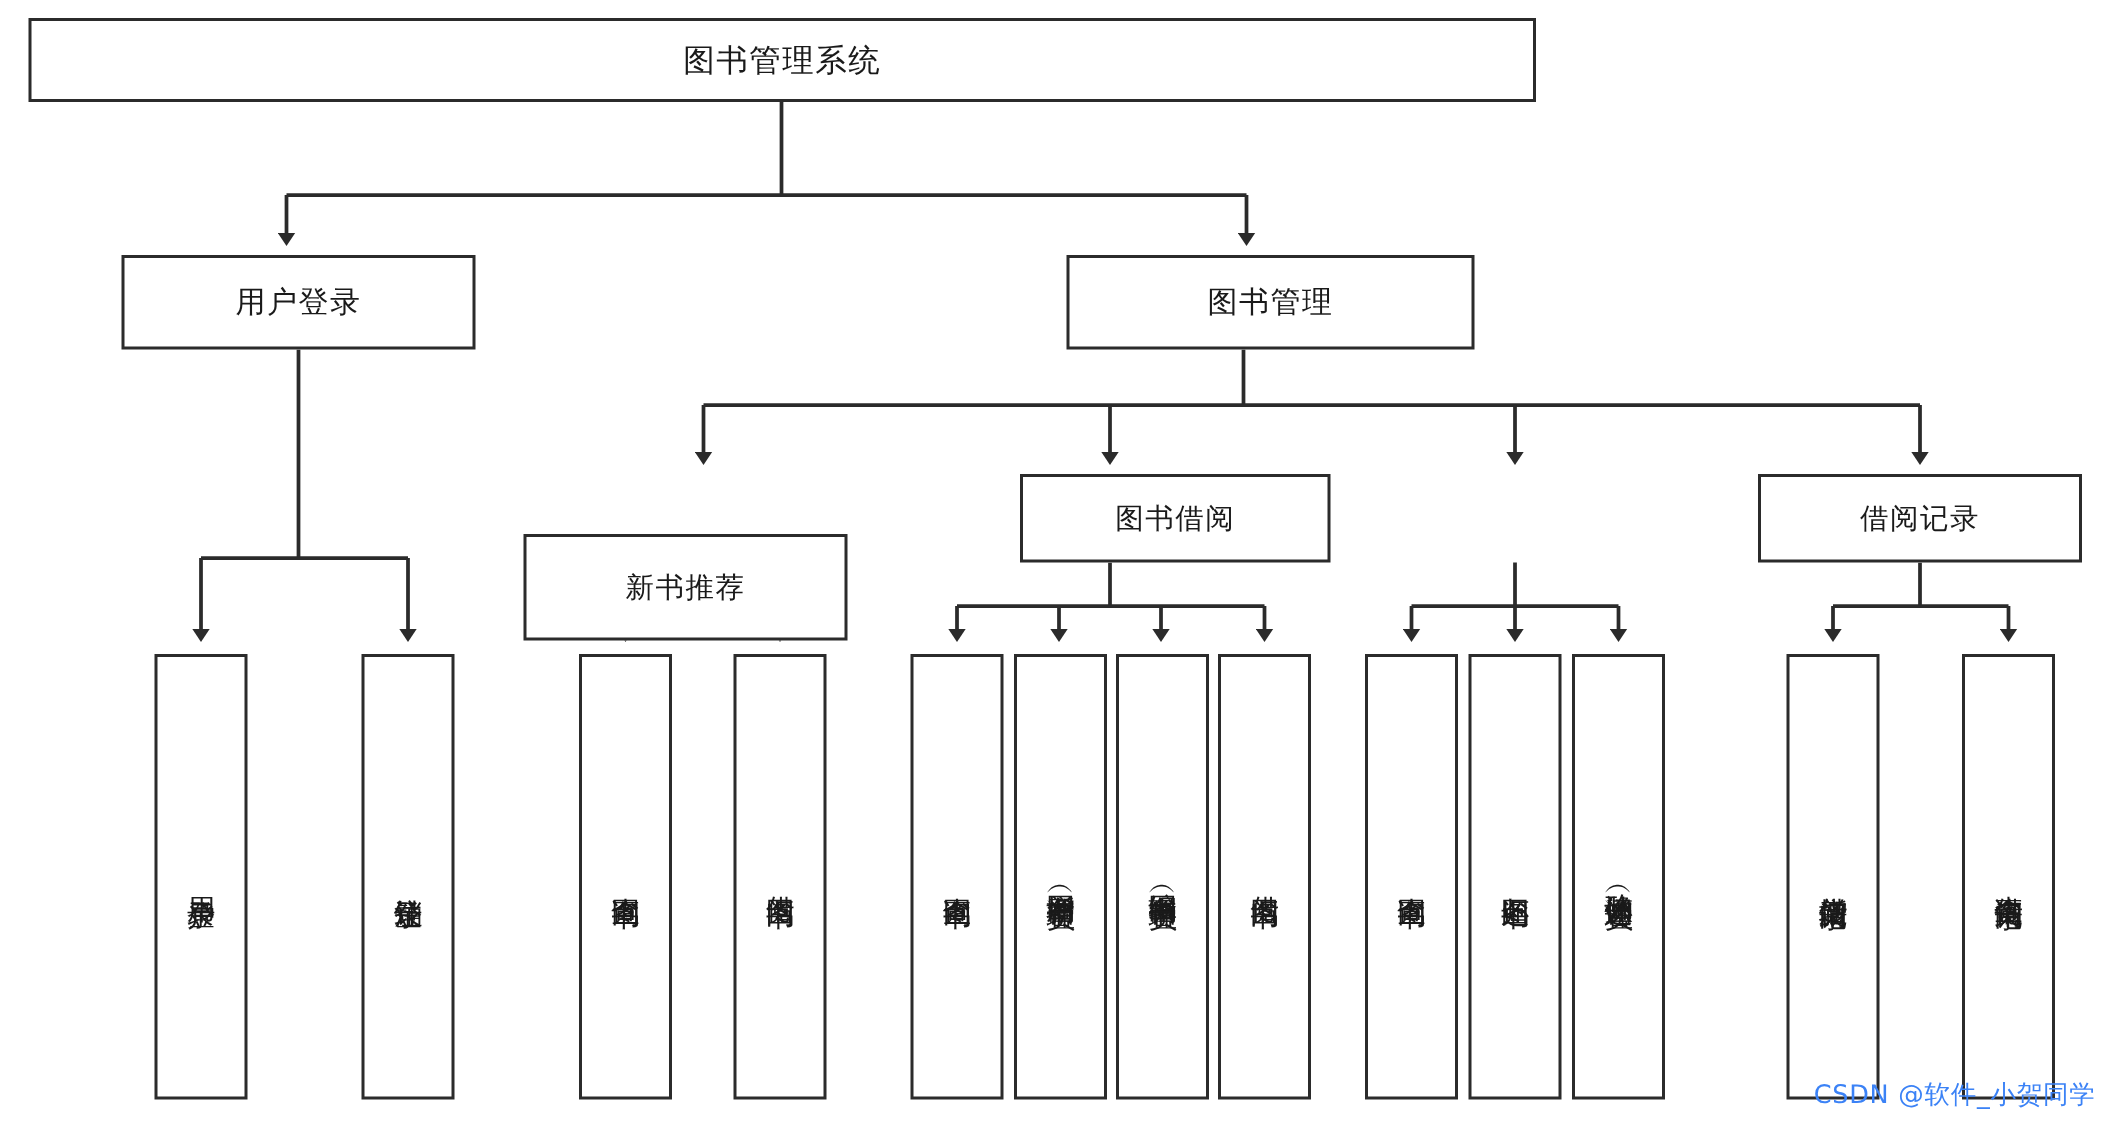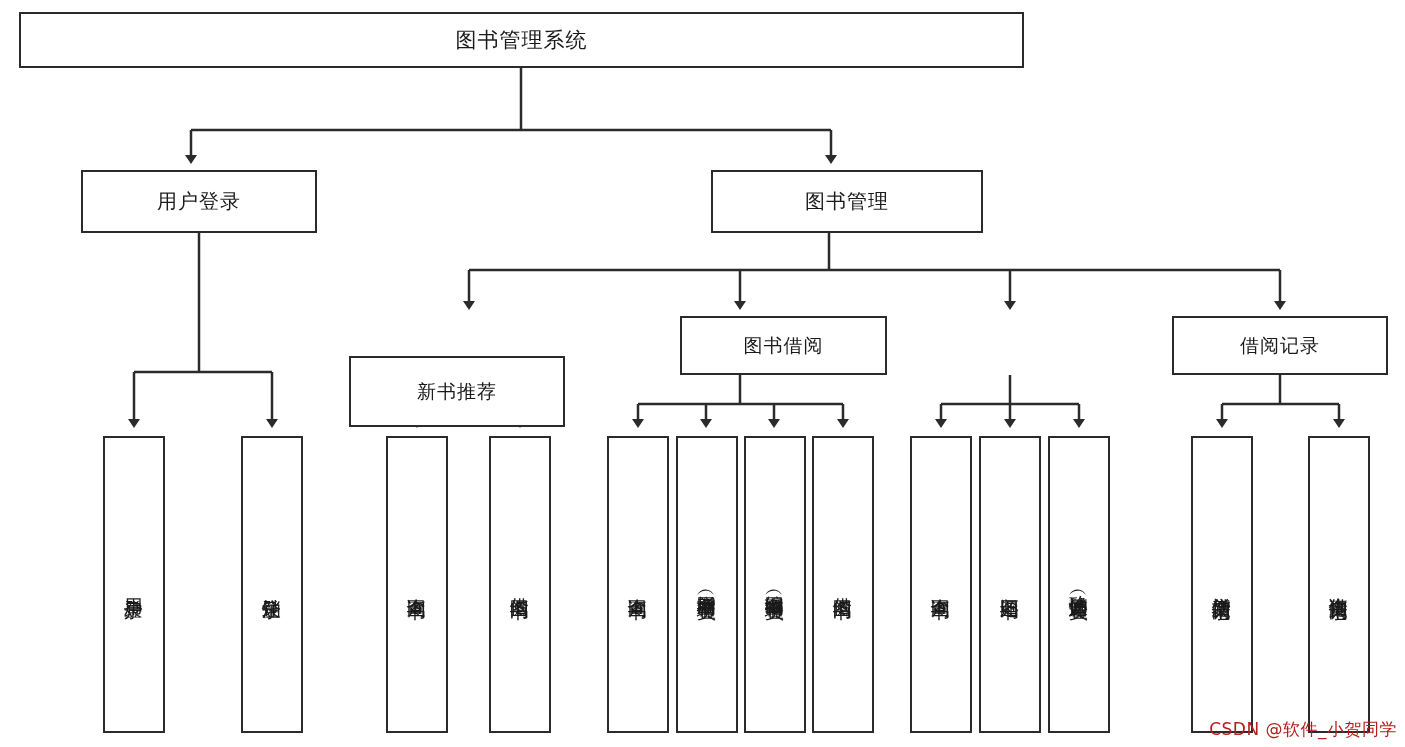--- a/index.html
+++ b/index.html
@@ -54,21 +54,21 @@
   }
   .htext {
     letter-spacing: 1px;
     white-space: nowrap;
   }
   .watermark {
     position: absolute;
     right: 8px;
     bottom: 6px;
     font-size: 17px;
-    color: #b91c1c;
+    color: #3b82f6;
     letter-spacing: 0.5px;
     white-space: nowrap;
   }
   svg.edges {
     position: absolute;
     left: 0;
     top: 0;
     width: 1405px;
     height: 747px;
     pointer-events: none;

